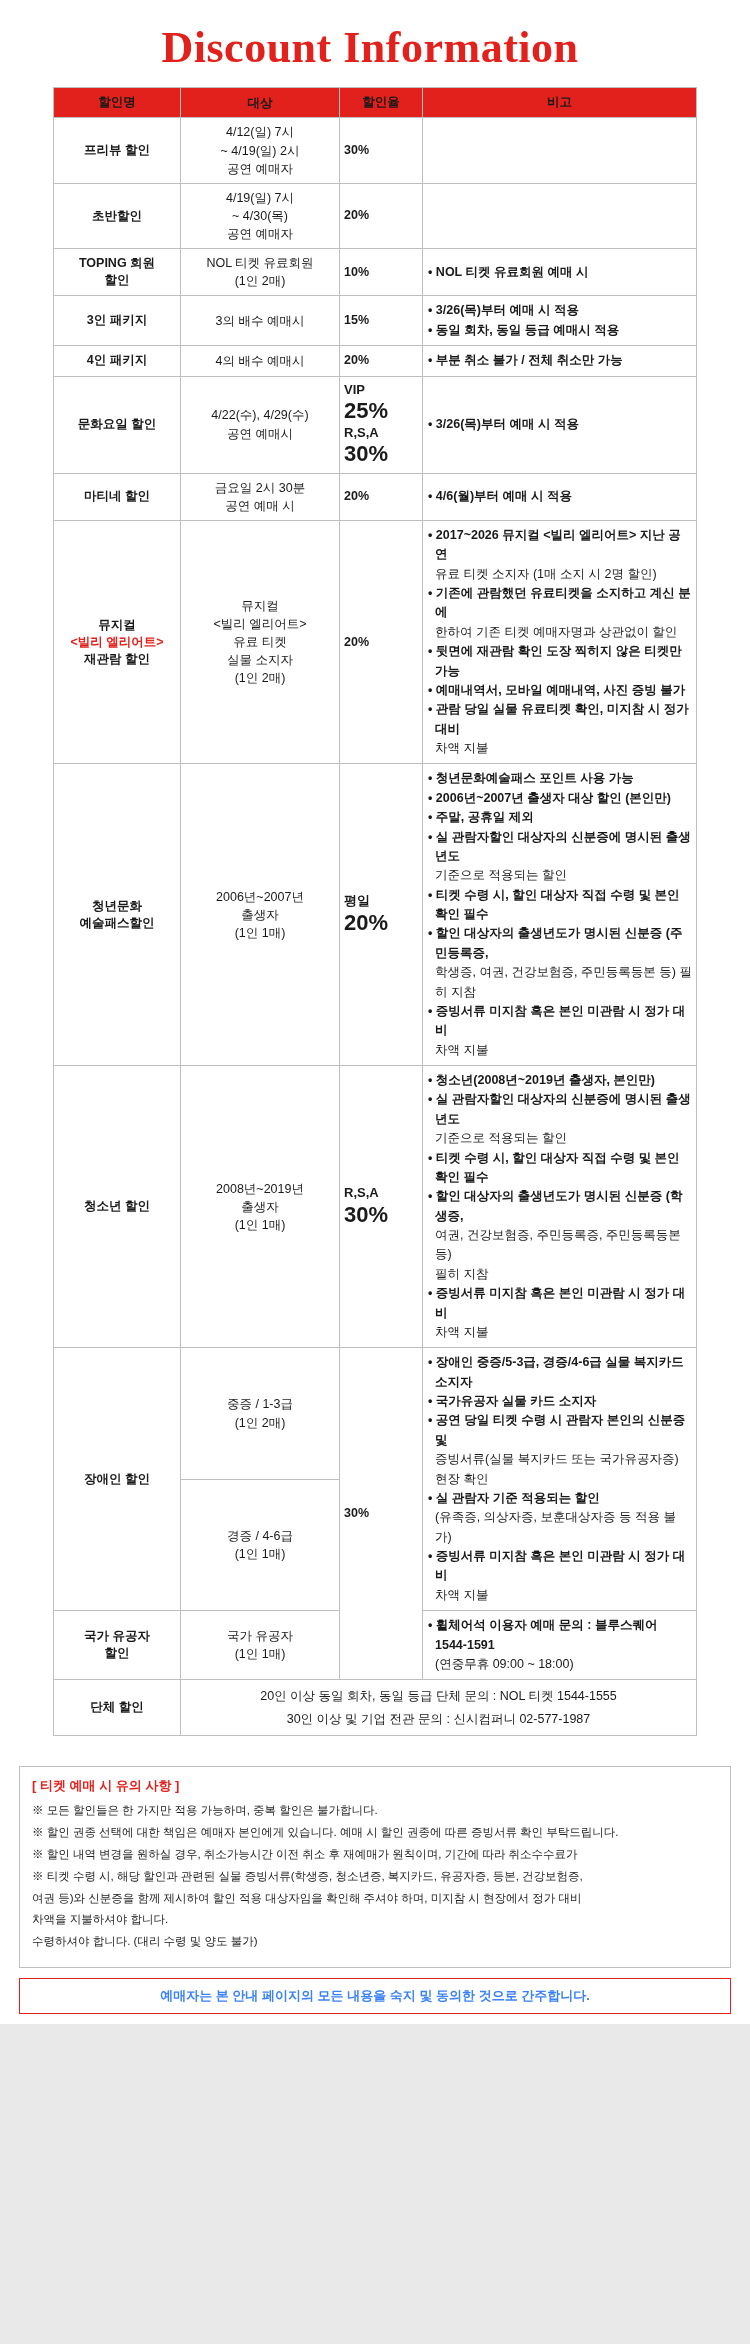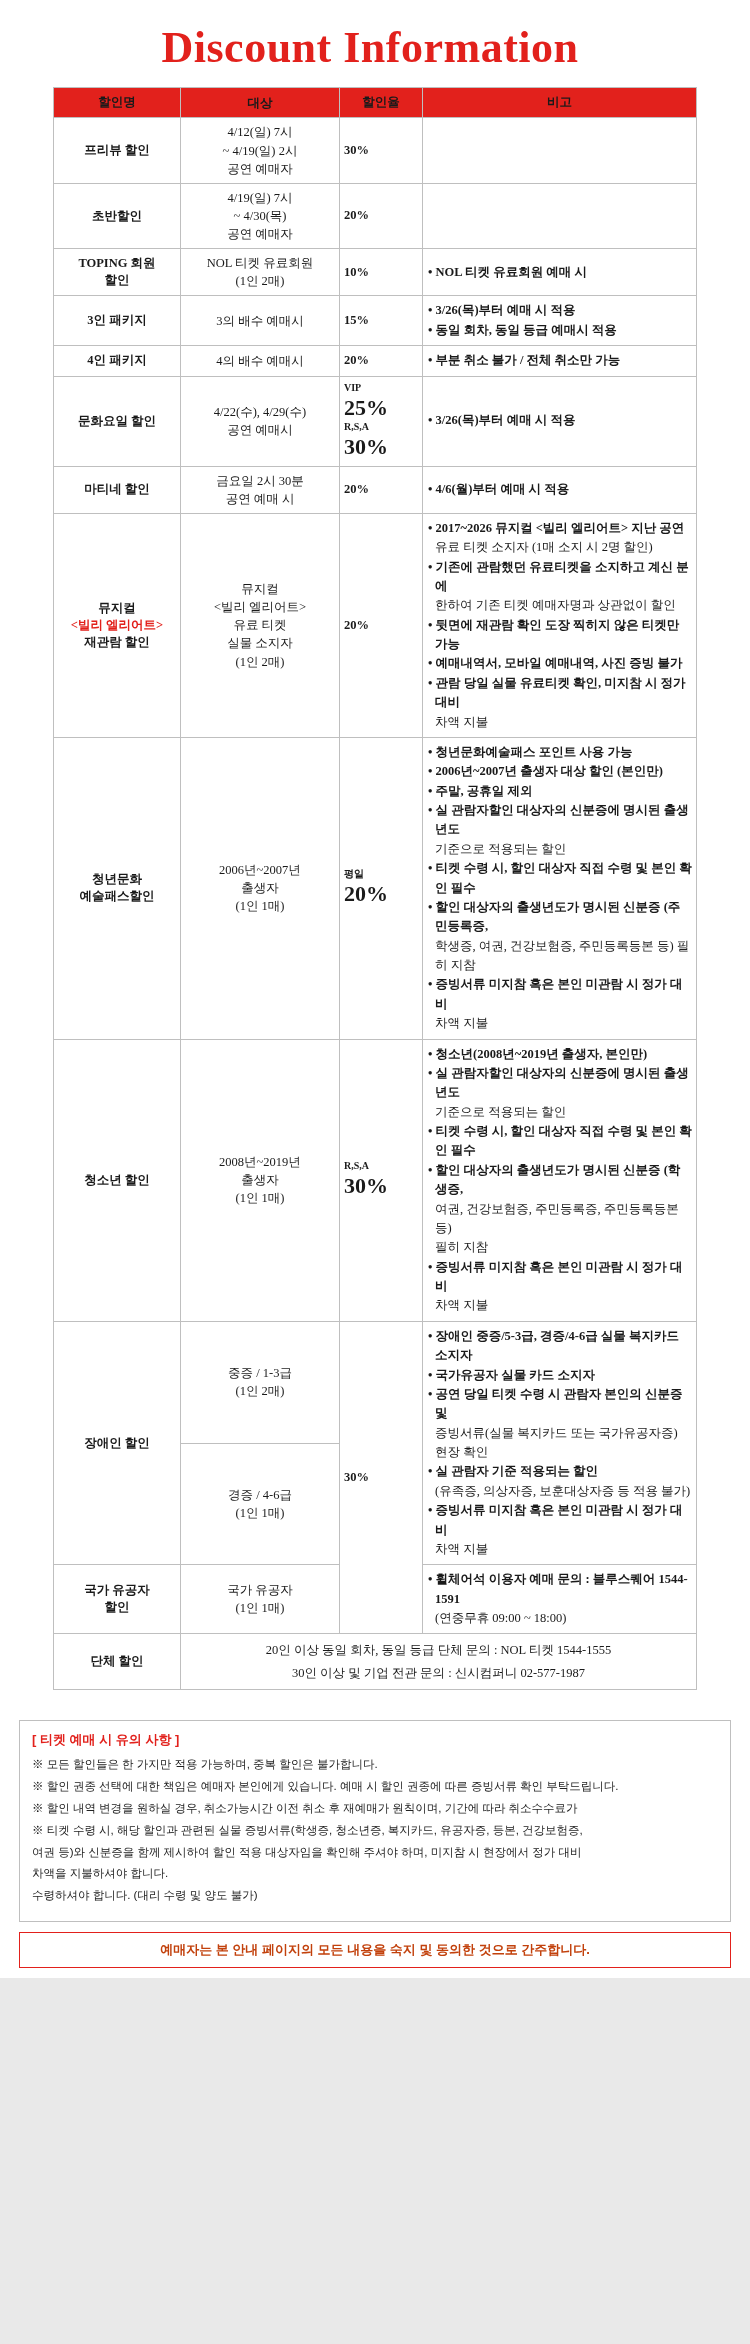--- a/index.html
+++ b/index.html
@@ -13,21 +13,20 @@
     font-size:44px;
     letter-spacing:0.5px;
     padding:22px 10px 14px 0;
     margin:0;
   }
   table.main{
     border-collapse:collapse;
     width:644px;
     margin:0 auto;
     table-layout:fixed;
-    font-family:Liberation Serif, serif;
   }
   table.main td, table.main th{
     border:1px solid #bfbfbf;
     vertical-align:middle;
     padding:5px 4px;
     font-size:12.5px;
     color:#1a1a1a;
   }
   thead th{
     background:#e2211c;
@@ -35,21 +34,21 @@
     font-weight:bold;
     font-size:14px;
     border:1px solid #e2211c;
     padding:6px 2px;
     text-align:center;
   }
   .c-name{width:118px;text-align:center;font-weight:bold;font-size:14.5px;line-height:1.35;}
   .c-target{width:150px;text-align:center;font-size:12.5px;line-height:1.45;}
   .c-rate{width:74px;color:#e2211c;font-weight:bold;font-size:22px;line-height:1.2;}
   .c-note{text-align:left;font-size:11.5px;line-height:1.55;padding-left:7px;padding-right:5px;}
-  .c-rate .small{font-size:10px;display:block;line-height:1.2;}
+  .c-rate .small{font-size:13px;display:block;line-height:1.2;}
   .c-rate .big{font-size:22px;display:block;line-height:1.25;}
   .note-line{display:block;text-indent:-7px;padding-left:8px;}
   .note-line.b{font-weight:bold;}
   .note-line.sub{text-indent:0;padding-left:8px;}
   .name-red{color:#e2211c;display:block;}
   .group-note{text-align:center;font-size:12.5px;line-height:1.8;}
   
   .footer{
     width:712px;margin:30px auto 0 auto;
     border:1px solid #bfbfbf;
@@ -66,21 +65,21 @@
     margin:0 0 4px 0;
     font-size:11.5px;
     line-height:1.55;
     color:#222;
     text-indent:-12px;
     padding-left:12px;
   }
   .bottom-bar{
     width:712px;margin:10px auto 0 auto;
     border:1px solid #e2211c;
-    color:#c2410c;
+    color:#3b82f6;
     font-weight:bold;
     font-size:13px;
     text-align:center;
     padding:8px 0;
     box-sizing:border-box;
   }
 </style>
 </head>
 <body>
 

